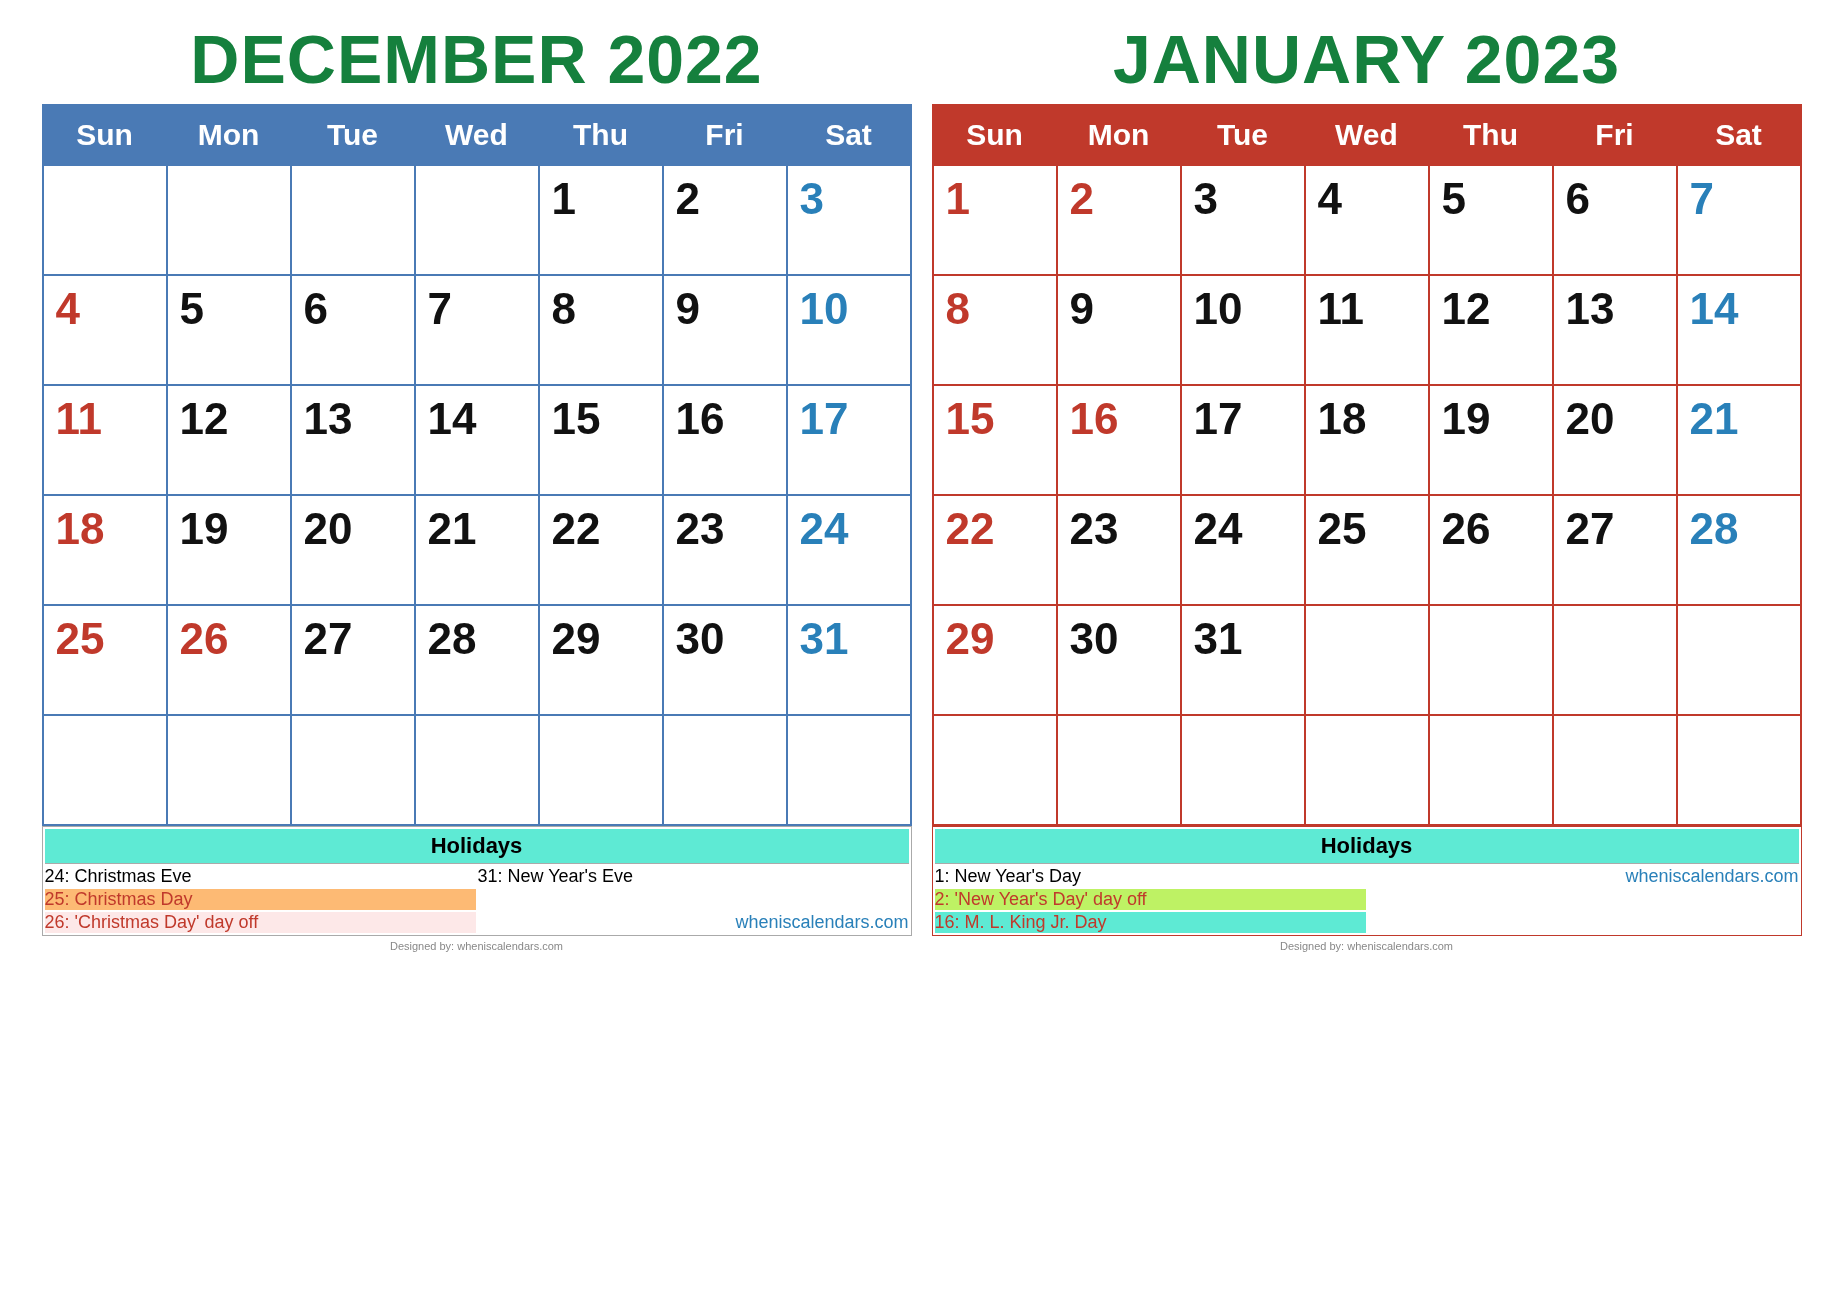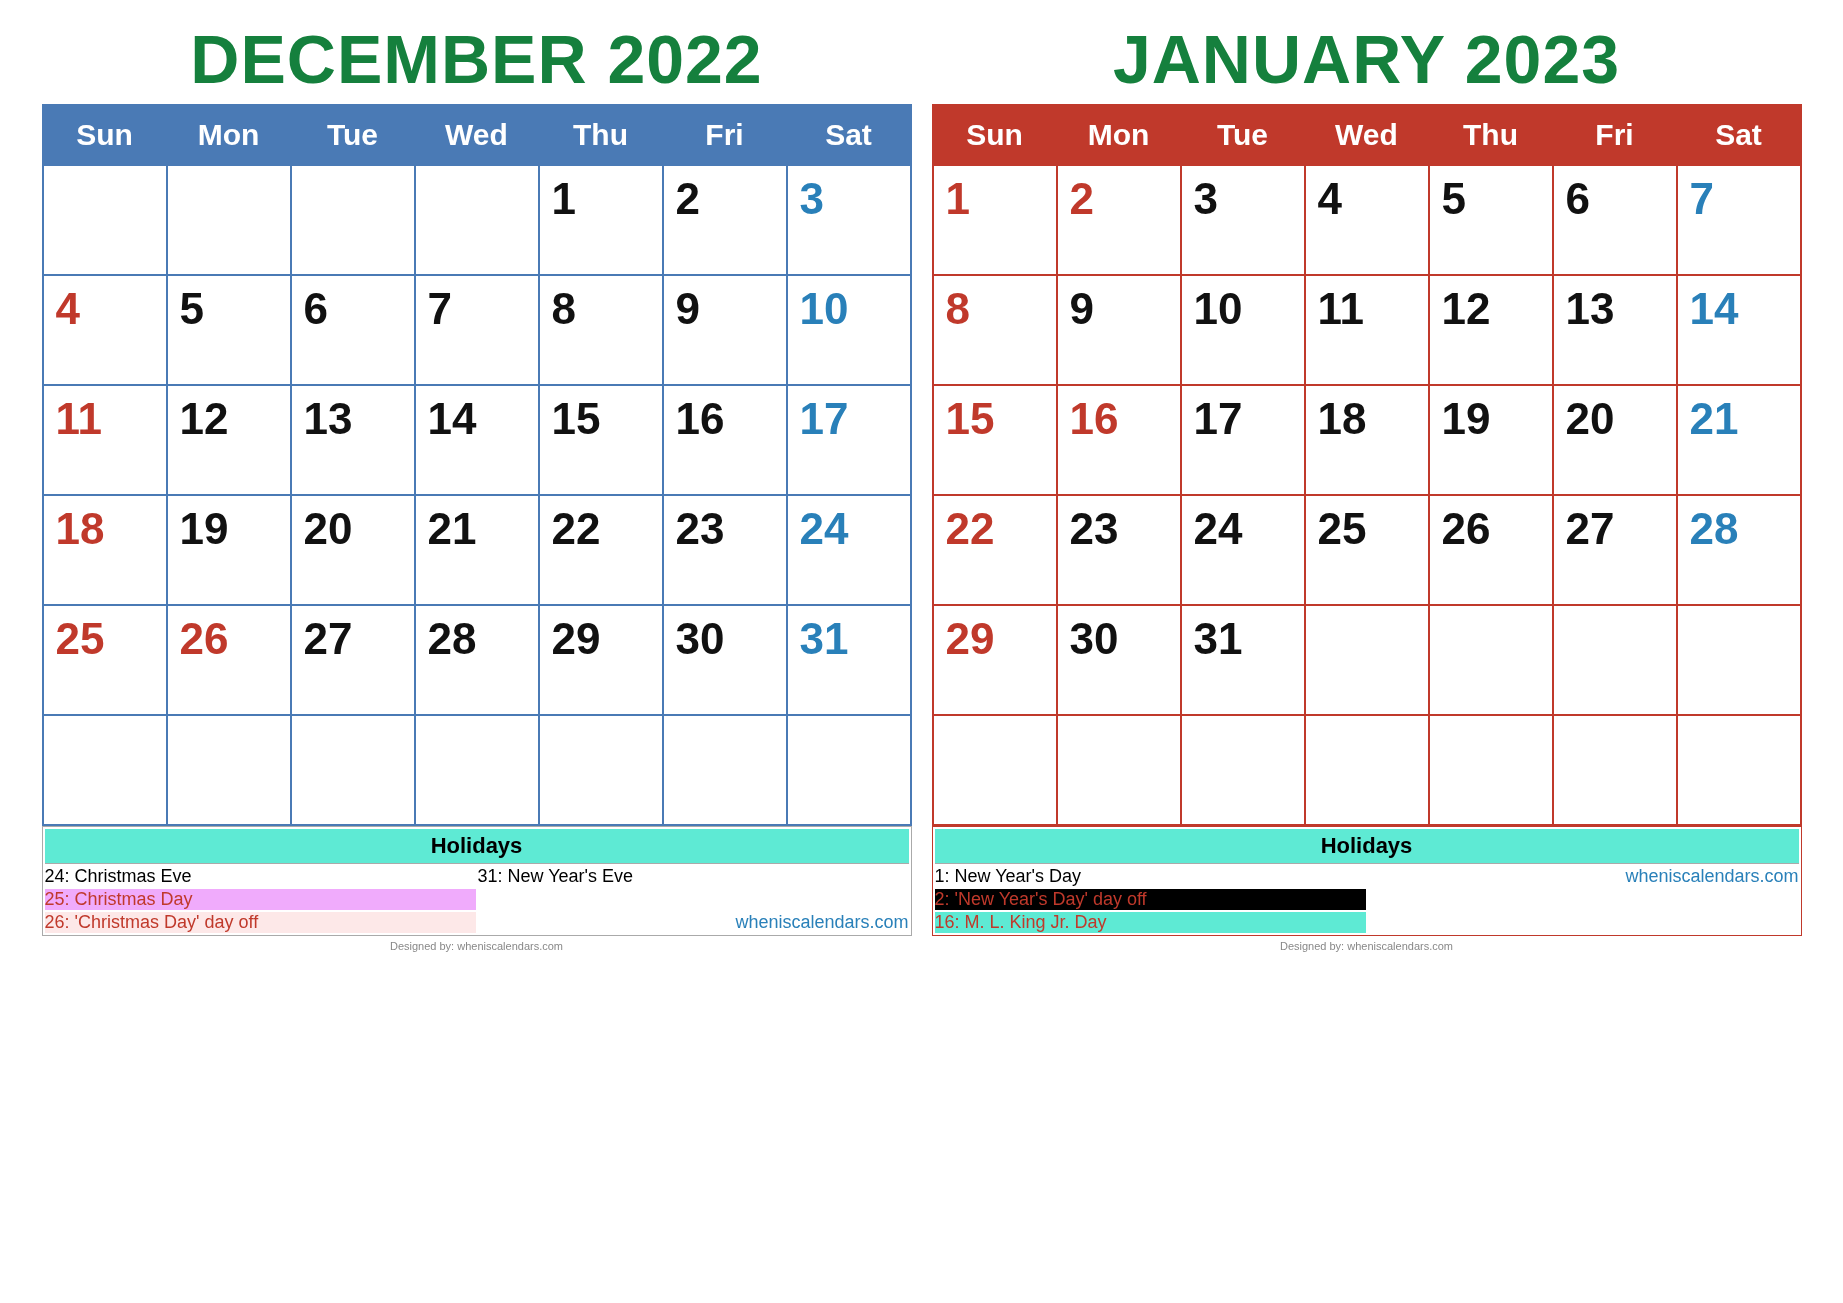--- a/index.html
+++ b/index.html
@@ -177,21 +177,21 @@
         <tr>
             <td colspan="2" class="holidays-header">Holidays</td>
           </tr>
       </thead>
       <tbody id="dec-holidays-body">
       <tr>
             <td style="width: 50%;">24: Christmas Eve</td>
             <td style="width: 50%;">31: New Year's Eve</td>
           </tr>
           <tr>
-            <td style="width: 50%; color: rgb(192, 57, 43); background-color: #f0abfc;">25: Christmas Day</td>
+            <td style="width: 50%; color: rgb(192, 57, 43); background-color: #fdba74;">25: Christmas Day</td>
             <td style="width: 50%;"></td>
           </tr>
           <tr>
             <td style="width: 50%; color: rgb(192, 57, 43); background-color: rgb(253, 232, 232);">26: 'Christmas Day' day off</td>
             <td style="width: 50%; color: rgb(41, 128, 185); text-align: right;">wheniscalendars.com</td>
           </tr>
         </tbody>
     </table>
     <div class="designer-credit">Designed by: wheniscalendars.com</div>
   </div>
@@ -272,21 +272,21 @@
         <tr>
             <td colspan="2" class="holidays-header">Holidays</td>
           </tr>
       </thead>
       <tbody id="jan-holidays-body">
       <tr>
             <td style="width: 50%;">1: New Year's Day</td>
             <td style="width: 50%; color: rgb(41, 128, 185); text-align: right;">wheniscalendars.com</td>
           </tr>
           <tr>
-            <td style="width: 50%; color: rgb(192, 57, 43); background-color: #000000;">2: 'New Year's Day' day off</td>
+            <td style="width: 50%; color: rgb(192, 57, 43); background-color: #bef264;">2: 'New Year's Day' day off</td>
             <td style="width: 50%;"></td>
           </tr>
           <tr>
             <td style="width: 50%; color: rgb(192, 57, 43); background-color: #5eead4;">16: M. L. King Jr. Day</td>
             <td style="width: 50%;"></td>
           </tr>
         </tbody>
     </table>
     <div class="designer-credit">Designed by: wheniscalendars.com</div>
   </div>

